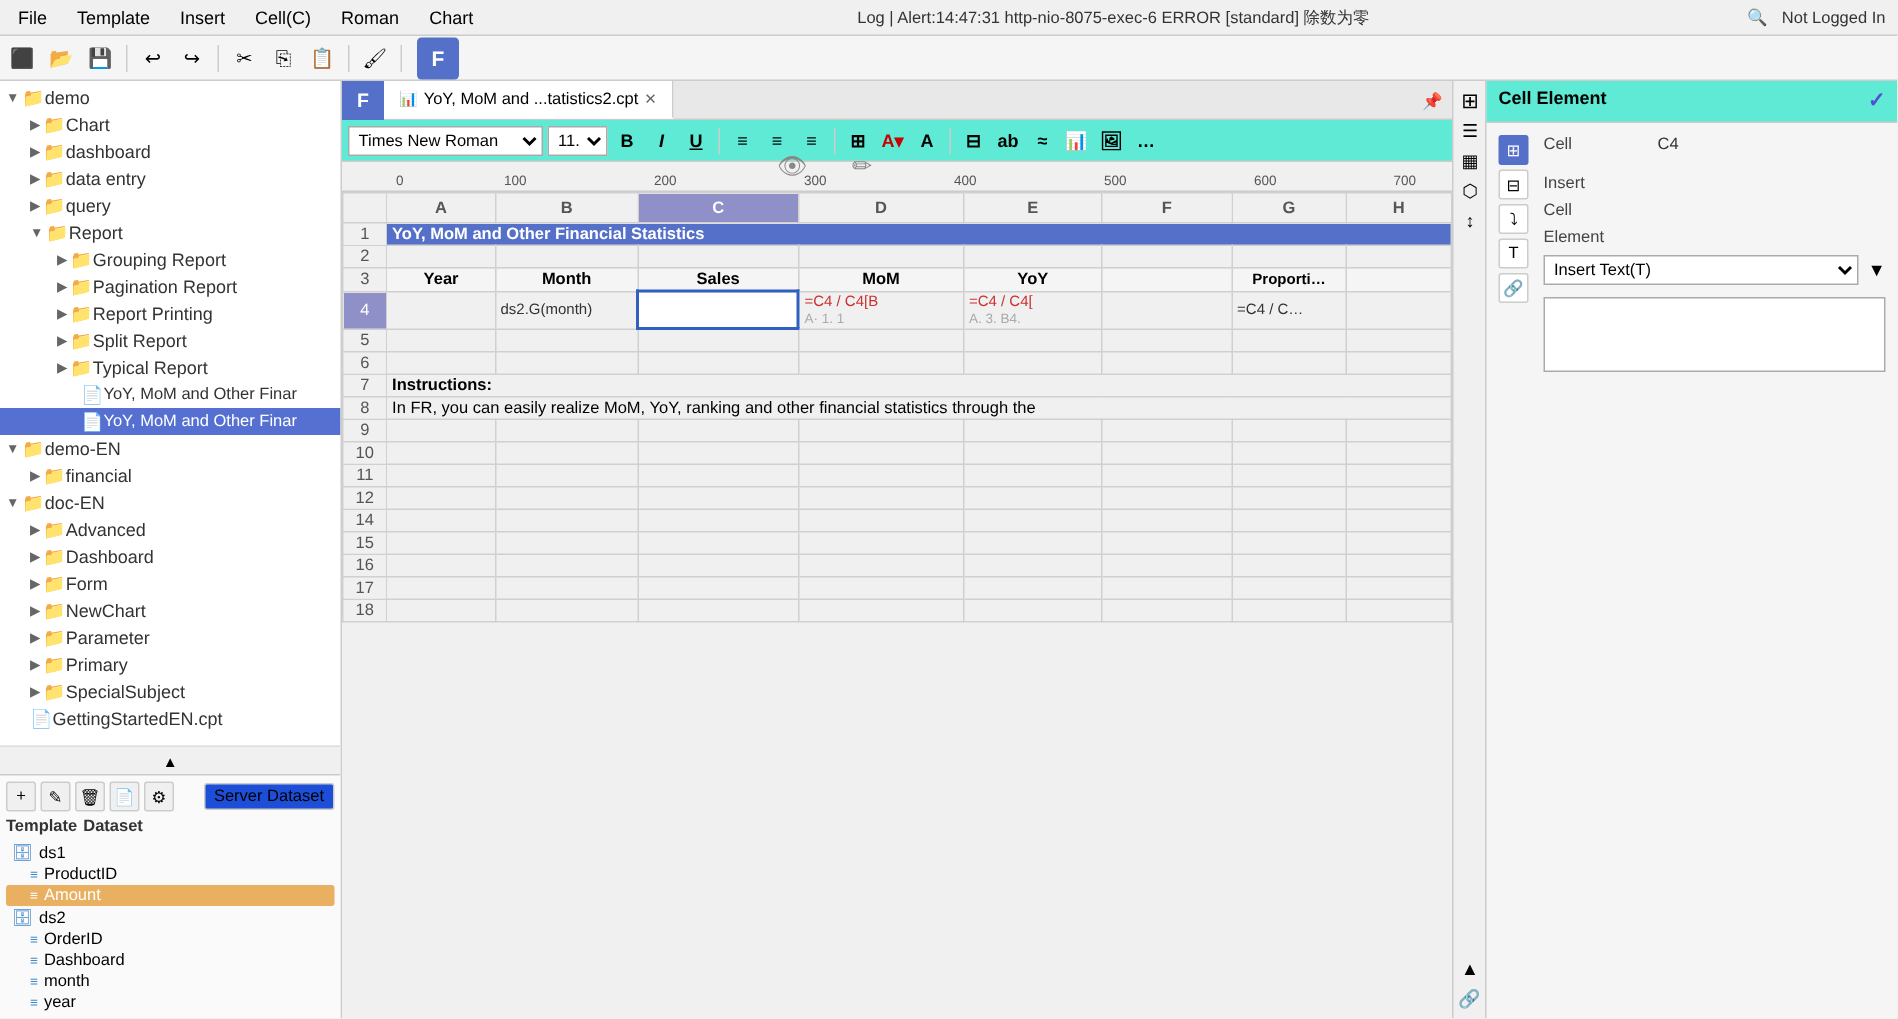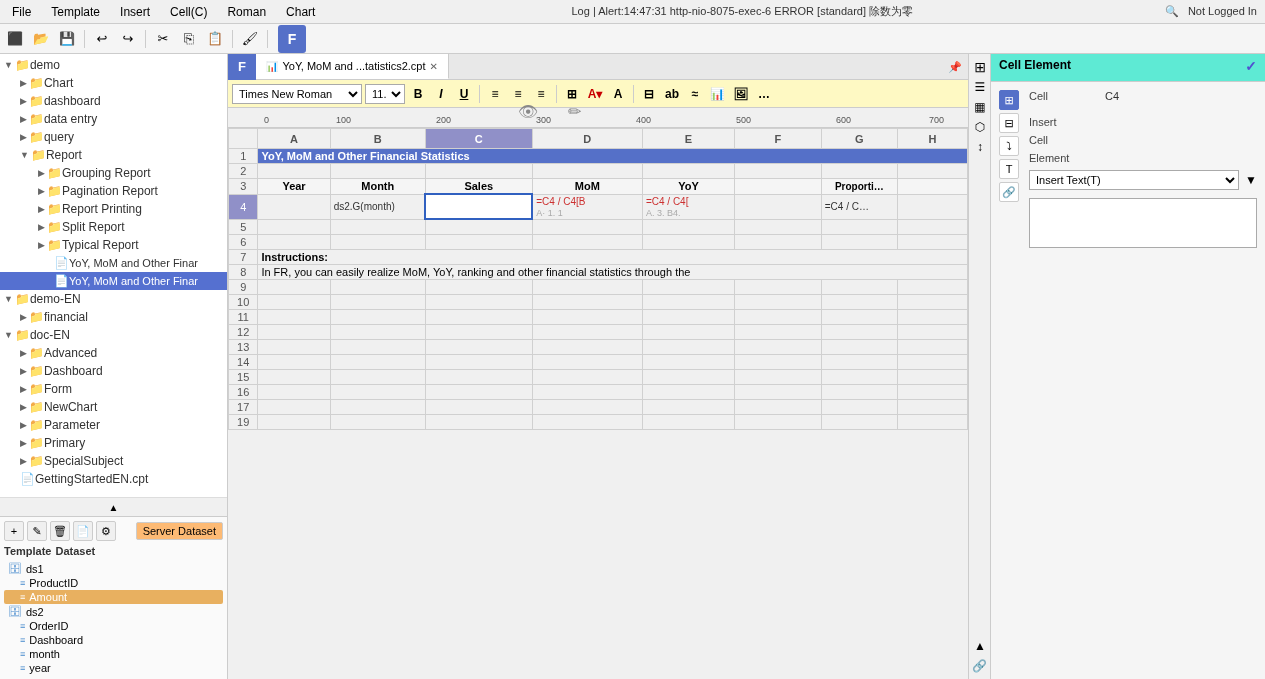--- a/index.html
+++ b/index.html
@@ -57,21 +57,21 @@
     .sidebar-toolbar {
       display: flex; align-items: center; gap: 4px; margin-bottom: 4px;
     }
     .sidebar-toolbar-btn {
       width: 20px; height: 20px; border: 1px solid #ccc; background: #f0f0f0;
       cursor: pointer; display: flex; align-items: center; justify-content: center; font-size: 11px;
       border-radius: 2px;
     }
     .dataset-label { font-size: 11px; font-weight: bold; color: #333; }
     .dataset-tooltip {
-      background: #fdba74; border: 1px solid #ccc; padding: 2px 6px; font-size: 11px;
+      background: #1d4ed8; border: 1px solid #ccc; padding: 2px 6px; font-size: 11px;
       border-radius: 2px; white-space: nowrap;
     }
     .ds-item {
       display: flex; align-items: center; padding: 1px 4px; font-size: 11px; cursor: pointer;
     }
     .ds-item.selected { background: #e8b060; color: #fff; border-radius: 2px; }
     .ds-field-icon { color: #4488cc; margin-right: 4px; font-size: 9px; }
     .ds-group-icon { color: #4488cc; margin-right: 4px; }
 
     
@@ -82,21 +82,21 @@
     .tab {
       display: flex; align-items: center; padding: 2px 10px; height: 100%; cursor: pointer;
       border-right: 1px solid #ccc; font-size: 11px; gap: 4px; background: #e0e0e0;
     }
     .tab.active { background: #fff; border-bottom: 1px solid #fff; }
     .tab-close { font-size: 10px; color: #666; cursor: pointer; }
     .tab-actions { margin-left: auto; padding: 0 6px; }
 
     
     .format-toolbar {
-      display: flex; align-items: center; background: #fef9c3; border-bottom: 1px solid #ccc;
+      display: flex; align-items: center; background: #5eead4; border-bottom: 1px solid #ccc;
       padding: 2px 4px; height: 28px; gap: 3px; flex-shrink: 0;
     }
     .font-select {
       width: 130px; height: 20px; border: 1px solid #aaa; background: #fff;
       font-size: 11px; padding: 0 2px;
     }
     .font-size-select {
       width: 40px; height: 20px; border: 1px solid #aaa; background: #fff;
       font-size: 11px; padding: 0 2px;
     }
@@ -605,31 +605,20 @@
                 <td></td>
                 <td></td>
                 <td></td>
                 <td></td>
                 <td></td>
                 <td></td>
                 <td></td>
                 <td></td>
               </tr>
             <tr>
-                <td class="row-header">13</td>
-                <td></td>
-                <td></td>
-                <td></td>
-                <td></td>
-                <td></td>
-                <td></td>
-                <td></td>
-                <td></td>
-              </tr>
-            <tr>
                 <td class="row-header">14</td>
                 <td></td>
                 <td></td>
                 <td></td>
                 <td></td>
                 <td></td>
                 <td></td>
                 <td></td>
                 <td></td>
               </tr>
@@ -660,21 +649,21 @@
                 <td></td>
                 <td></td>
                 <td></td>
                 <td></td>
                 <td></td>
                 <td></td>
                 <td></td>
                 <td></td>
               </tr>
             <tr>
-                <td class="row-header">19</td>
+                <td class="row-header">18</td>
                 <td></td>
                 <td></td>
                 <td></td>
                 <td></td>
                 <td></td>
                 <td></td>
                 <td></td>
                 <td></td>
               </tr>
           </tbody>

